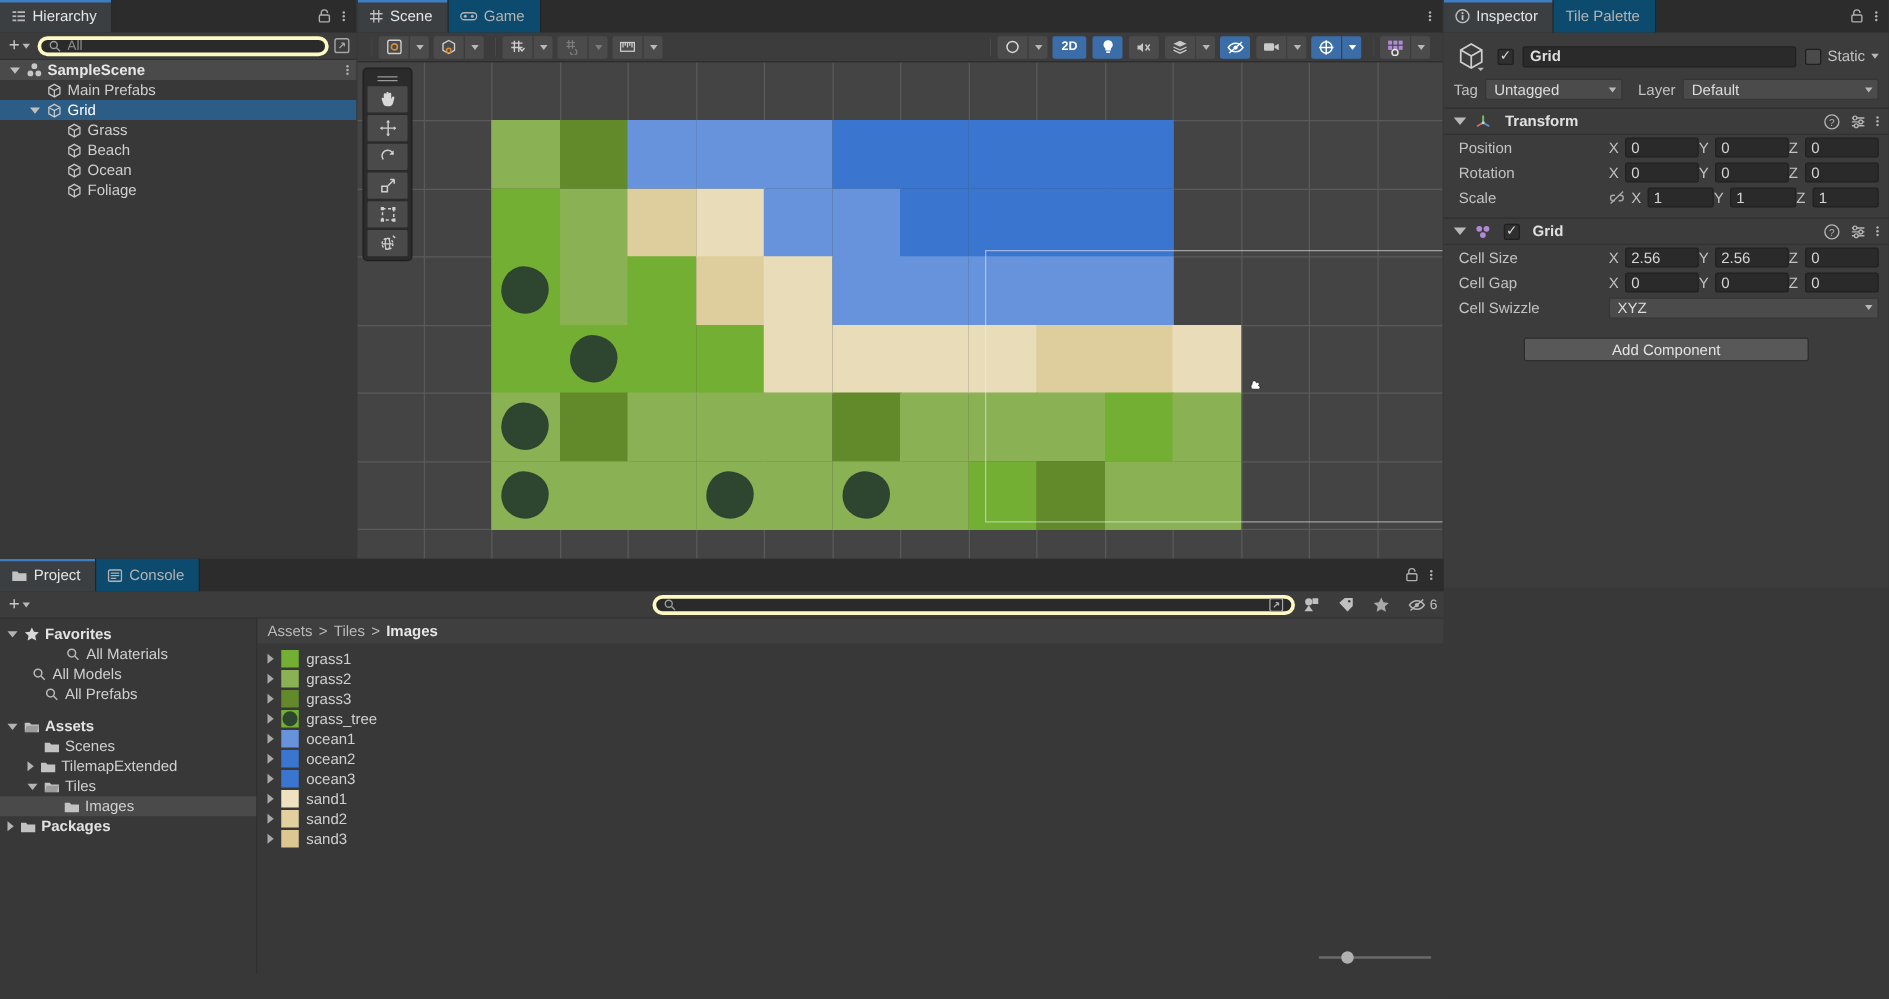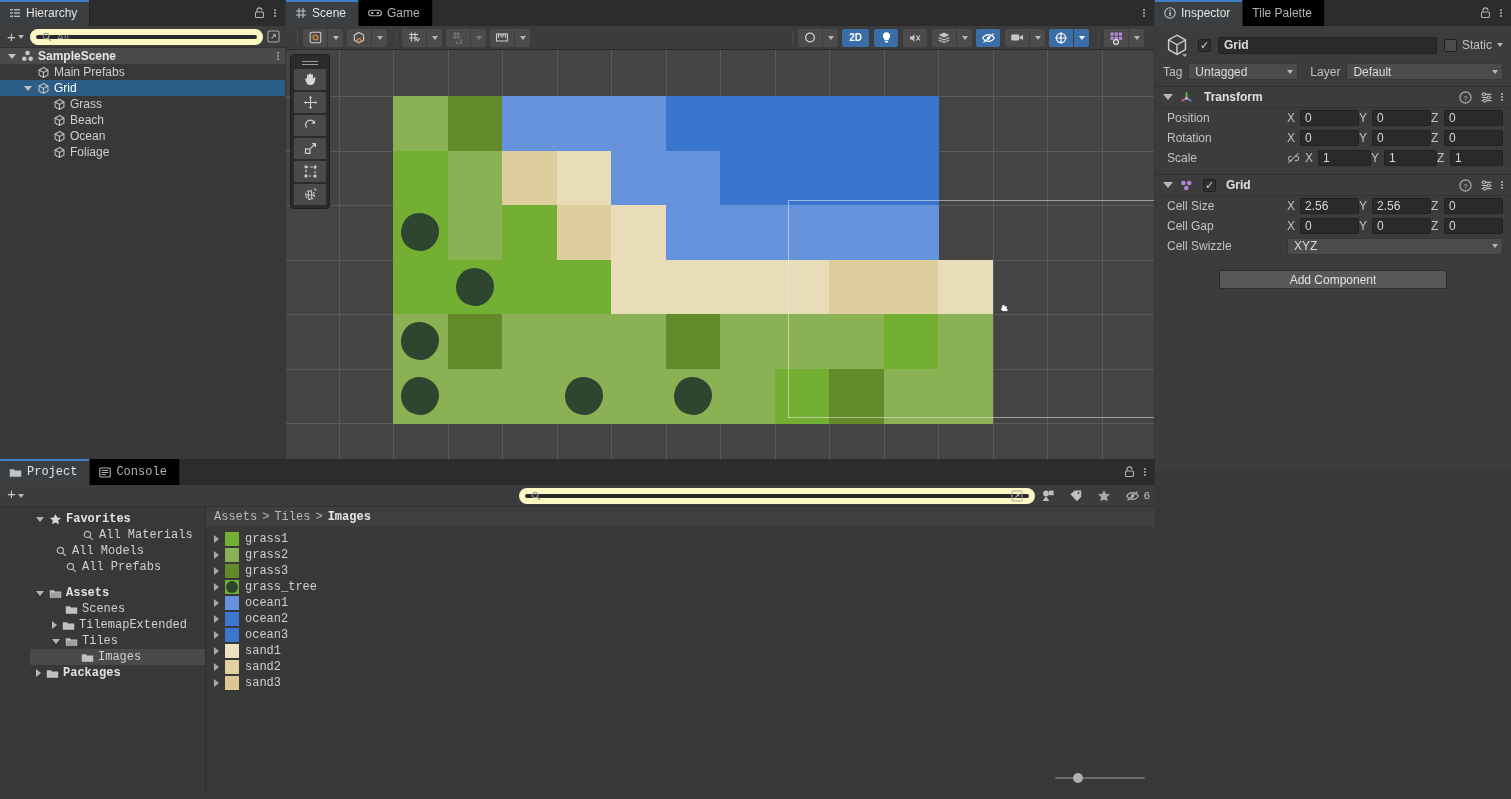--- a/index.html
+++ b/index.html
@@ -14,21 +14,21 @@
 
   
   .panel { position: absolute; background: #383838; }
   .tabbar {
     height: 26px; background: #2c2c2c; display: flex; align-items: stretch;
     position: relative;
   }
   .tab {
     display: flex; align-items: center; gap: 5px;
     padding: 0 12px 0 9px; font-size: 12px; color: #b4b4b4;
-    background: #000000; border-right: 1px solid #232323; cursor: default;
+    background: #0c4a6e; border-right: 1px solid #232323; cursor: default;
   }
   .tab.active { background: #3c3f41; color: #e4e4e4; }
   .tab.active.blue-top { box-shadow: inset 0 2px 0 #3f7ec4; }
   .tabbar-right {
     margin-left: auto; display: flex; align-items: center; gap: 9px;
     padding: 0 9px; color: #b0b0b0;
   }
   .icon { display: inline-flex; align-items: center; justify-content: center; }
   .kebab { letter-spacing: 0; font-size: 13px; line-height: 9px;
            display: flex; flex-direction: column; gap: 1px; }
@@ -40,21 +40,21 @@
     height: 22px; background: #3c3c3c; display: flex; align-items: center;
     gap: 4px; padding: 0 5px; border-bottom: 1px solid #303030;
   }
   .plus-btn { display: flex; align-items: center; gap: 2px; color: #c8c8c8;
               font-size: 15px; line-height: 1; padding: 0 2px; }
   .caret { width: 0; height: 0; border-left: 3.5px solid transparent;
            border-right: 3.5px solid transparent; border-top: 4px solid #b8b8b8; }
   .search-field {
     flex: 1; height: 16px; background: #2a2a2a; border-radius: 8px;
     display: flex; gap: 5px; padding: 0 6px;
-    border: 6px solid #fef9c3;
+    border: 3px solid #fef9c3;
   }
   .search-field input {
     flex: 1; background: transparent; border: 0; outline: none;
     color: #c8c8c8; font-size: 11px; font-family: inherit;
   }
   .search-field input::placeholder { color: #8c8c8c; }
   .h-list { position: relative; }
   .h-row {
     height: 16px; display: flex; align-items: center; gap: 4px;
     padding-right: 6px; font-size: 12px; color: #cfcfcf; position: relative;
@@ -163,40 +163,40 @@
   }
   .wide-field { flex: 1; }
   .add-comp-wrap { display: flex; justify-content: center; padding: 14px 0 0 0; }
   .add-comp {
     width: 228px; height: 19px; background: #585858; border: 1px solid #2d2d2d;
     border-radius: 2px; display: flex; align-items: center; justify-content: center;
     color: #e2e2e2; font-size: 12px;
   }
 
   
-  #project { left: 0; top: 459px; width: 1155px; height: 328px; background: #383838; font-family: Liberation Mono, monospace; }
+  #project { left: 0; top: 447px; width: 1155px; height: 328px; background: #383838; }
   .p-toolbar { height: 22px; background: #3c3c3c; display: flex; align-items: center;
                padding: 0 5px; border-bottom: 1px solid #303030; }
   .p-body { display: flex; height: 284px; }
   .p-tree { width: 206px; background: #383838; border-right: 1px solid #2e2e2e;
             padding-top: 4px; }
   .p-right { flex: 1; background: #383838; position: relative; display: flex; flex-direction: column; }
   .breadcrumb { height: 20px; background: #3f3f3f; display: flex; align-items: center;
                 gap: 5px; padding: 0 8px; color: #b9b9b9; font-size: 12px; }
   .breadcrumb .crumb.cur { color: #e6e6e6; font-weight: bold; }
   .assets { flex: 1; background: #383838; padding-top: 4px; }
   .a-row { height: 16px; display: flex; align-items: center; gap: 6px;
            padding-left: 8px; font-size: 12px; color: #d0d0d0; }
   .a-arrow { width: 0; height: 0; border-top: 4px solid transparent;
              border-bottom: 4px solid transparent; border-left: 5px solid #a8a8a8; flex: none; }
   .swatch { width: 14px; height: 14px; flex: none; position: relative; }
   .swatch .blob { position: absolute; left: 1px; top: 1px; width: 12px; height: 12px;
                   background: #2e4530; border-radius: 50%; }
   .t-row { height: 16px; display: flex; align-items: center; gap: 4px;
-           font-size: 12px; color: #d0d0d0; padding-right: 6px; margin-left: 30px; }
+           font-size: 12px; color: #d0d0d0; padding-right: 6px; }
   .t-row.sel { background: #4a4a4a; }
   .t-row.bold { font-weight: bold; color: #e2e2e2; }
   .t-arrow { width: 0; height: 0; border-left: 4px solid transparent;
              border-right: 4px solid transparent; border-top: 5px solid #b4b4b4; flex: none; }
   .t-arrow.r { border: 0; border-top: 4px solid transparent;
                border-bottom: 4px solid transparent; border-left: 5px solid #b4b4b4; }
   .t-arrow.none { visibility: hidden; }
   .zoom-slider { position: absolute; right: 10px; bottom: 5px; width: 90px; height: 16px;
                  display: flex; align-items: center; }
   .zs-track { flex: 1; height: 2px; background: #6a6a6a; border-radius: 1px; }

